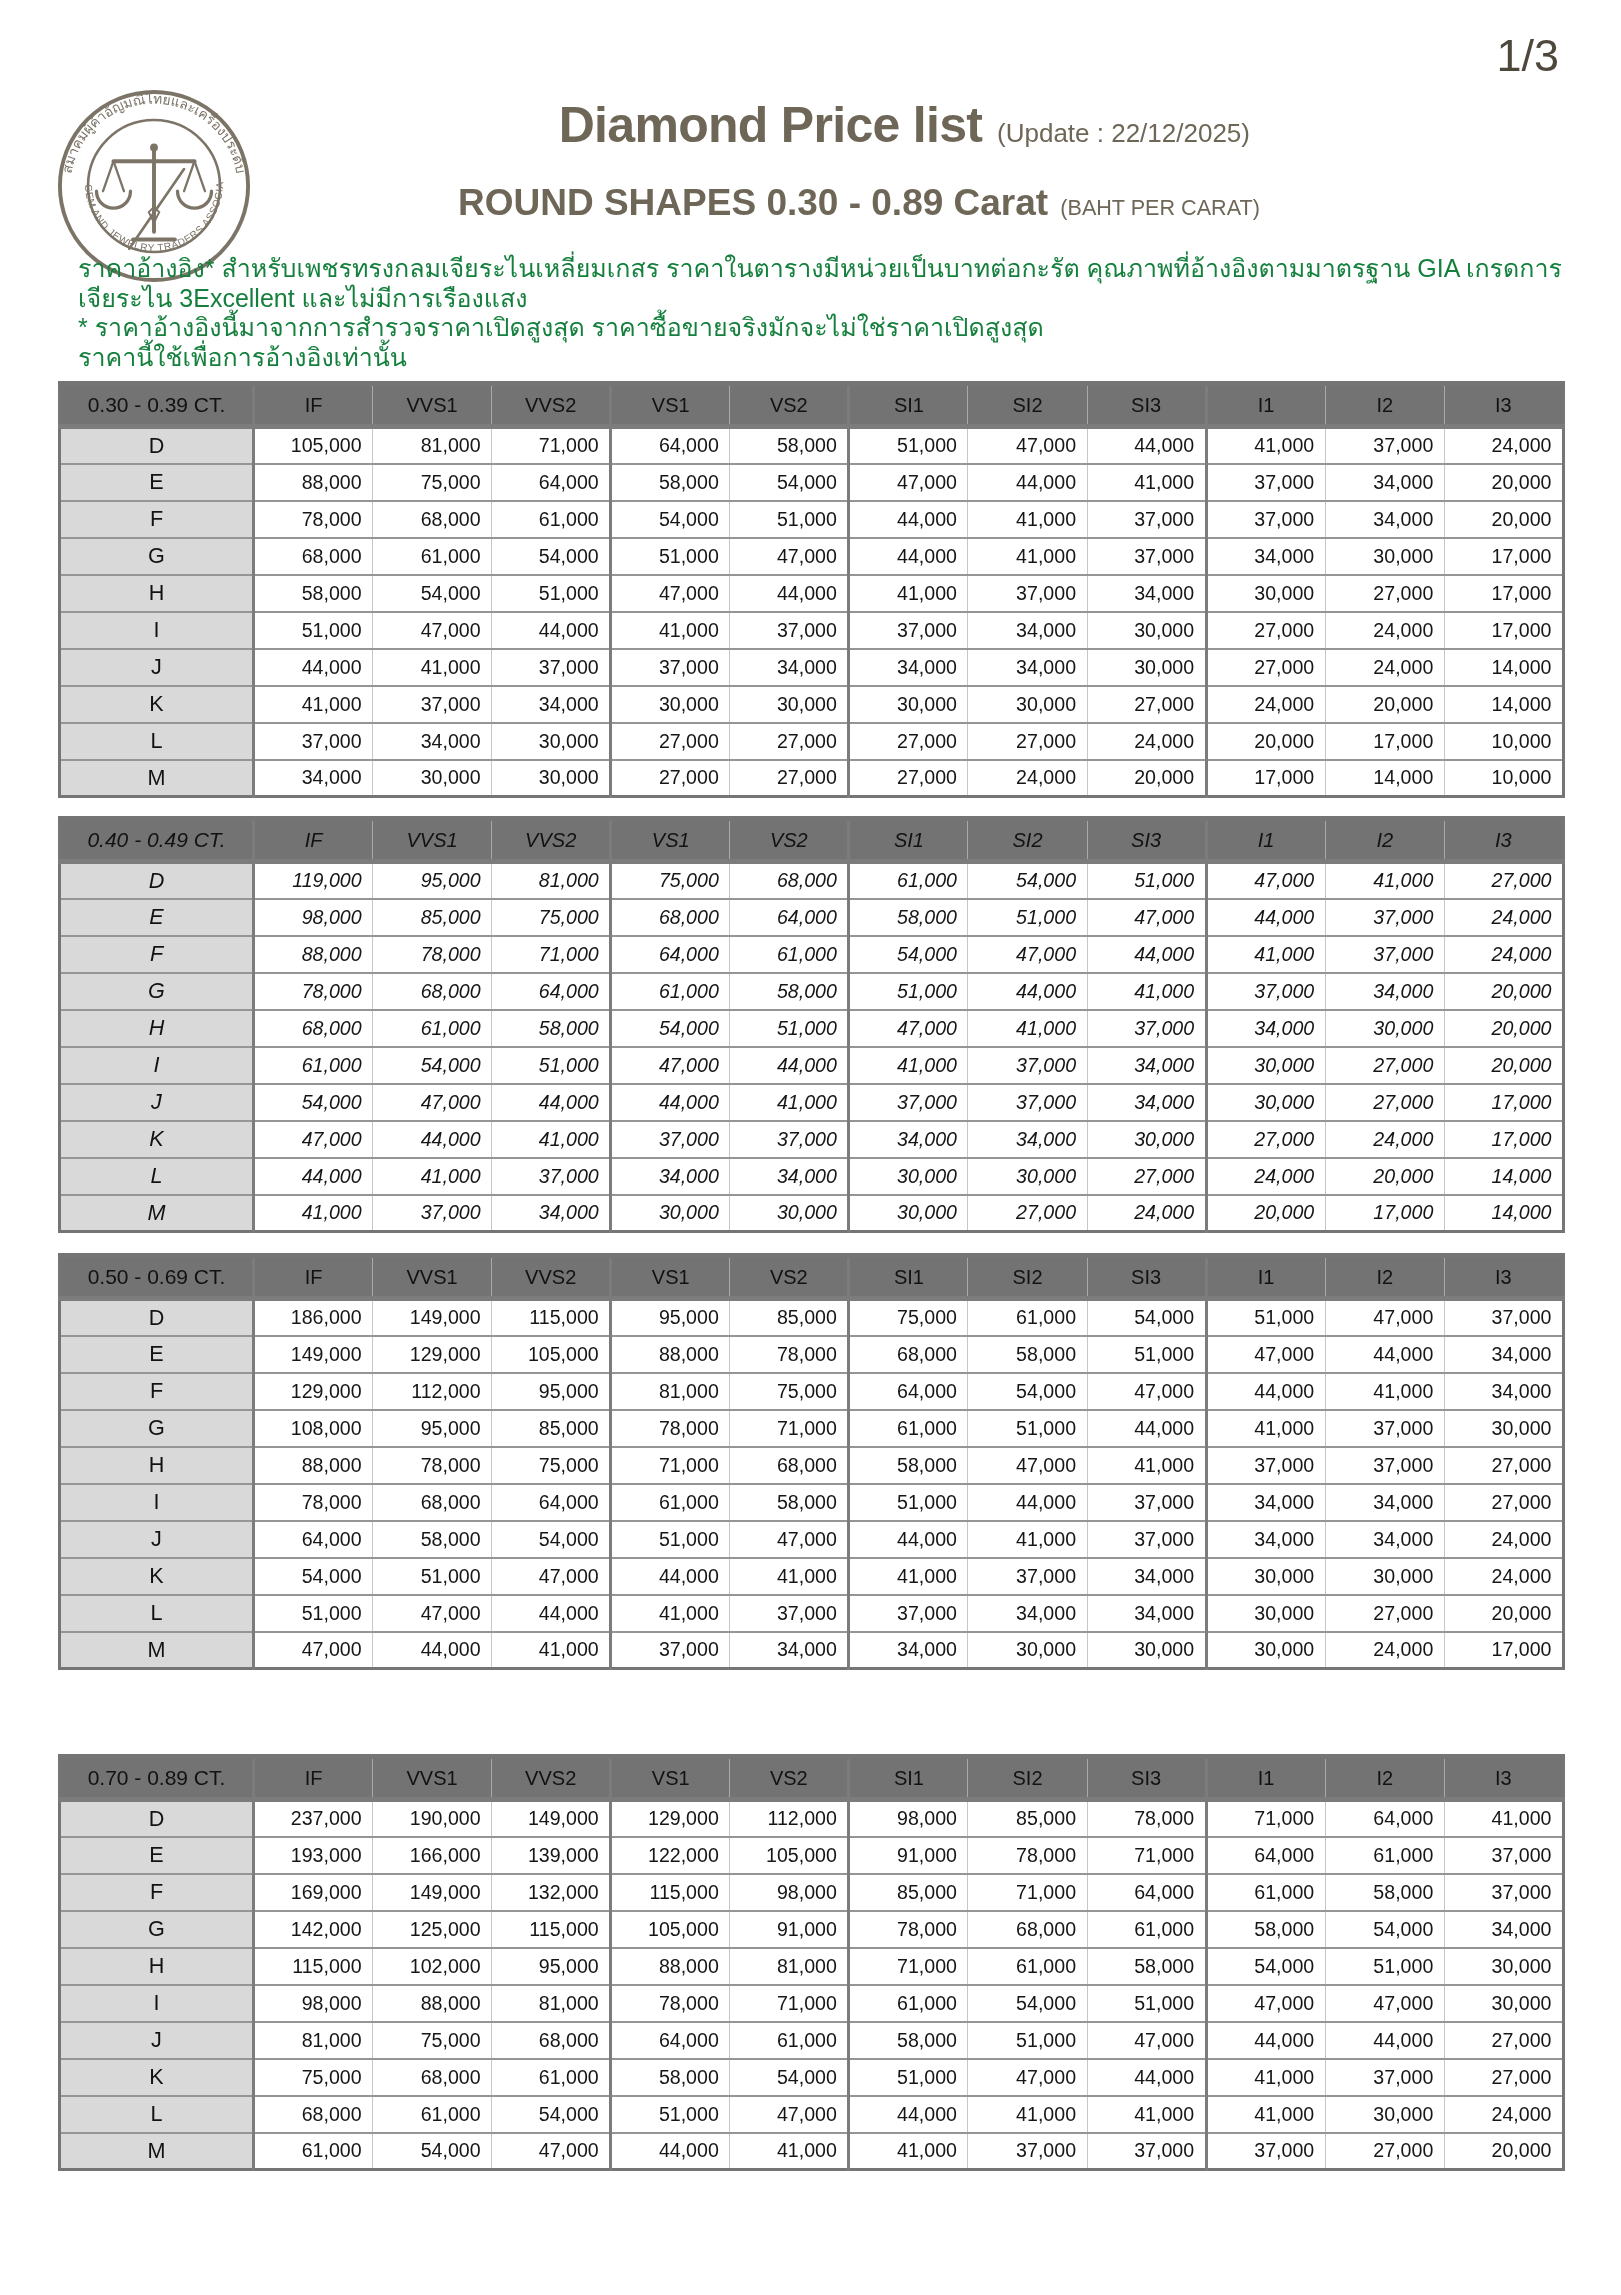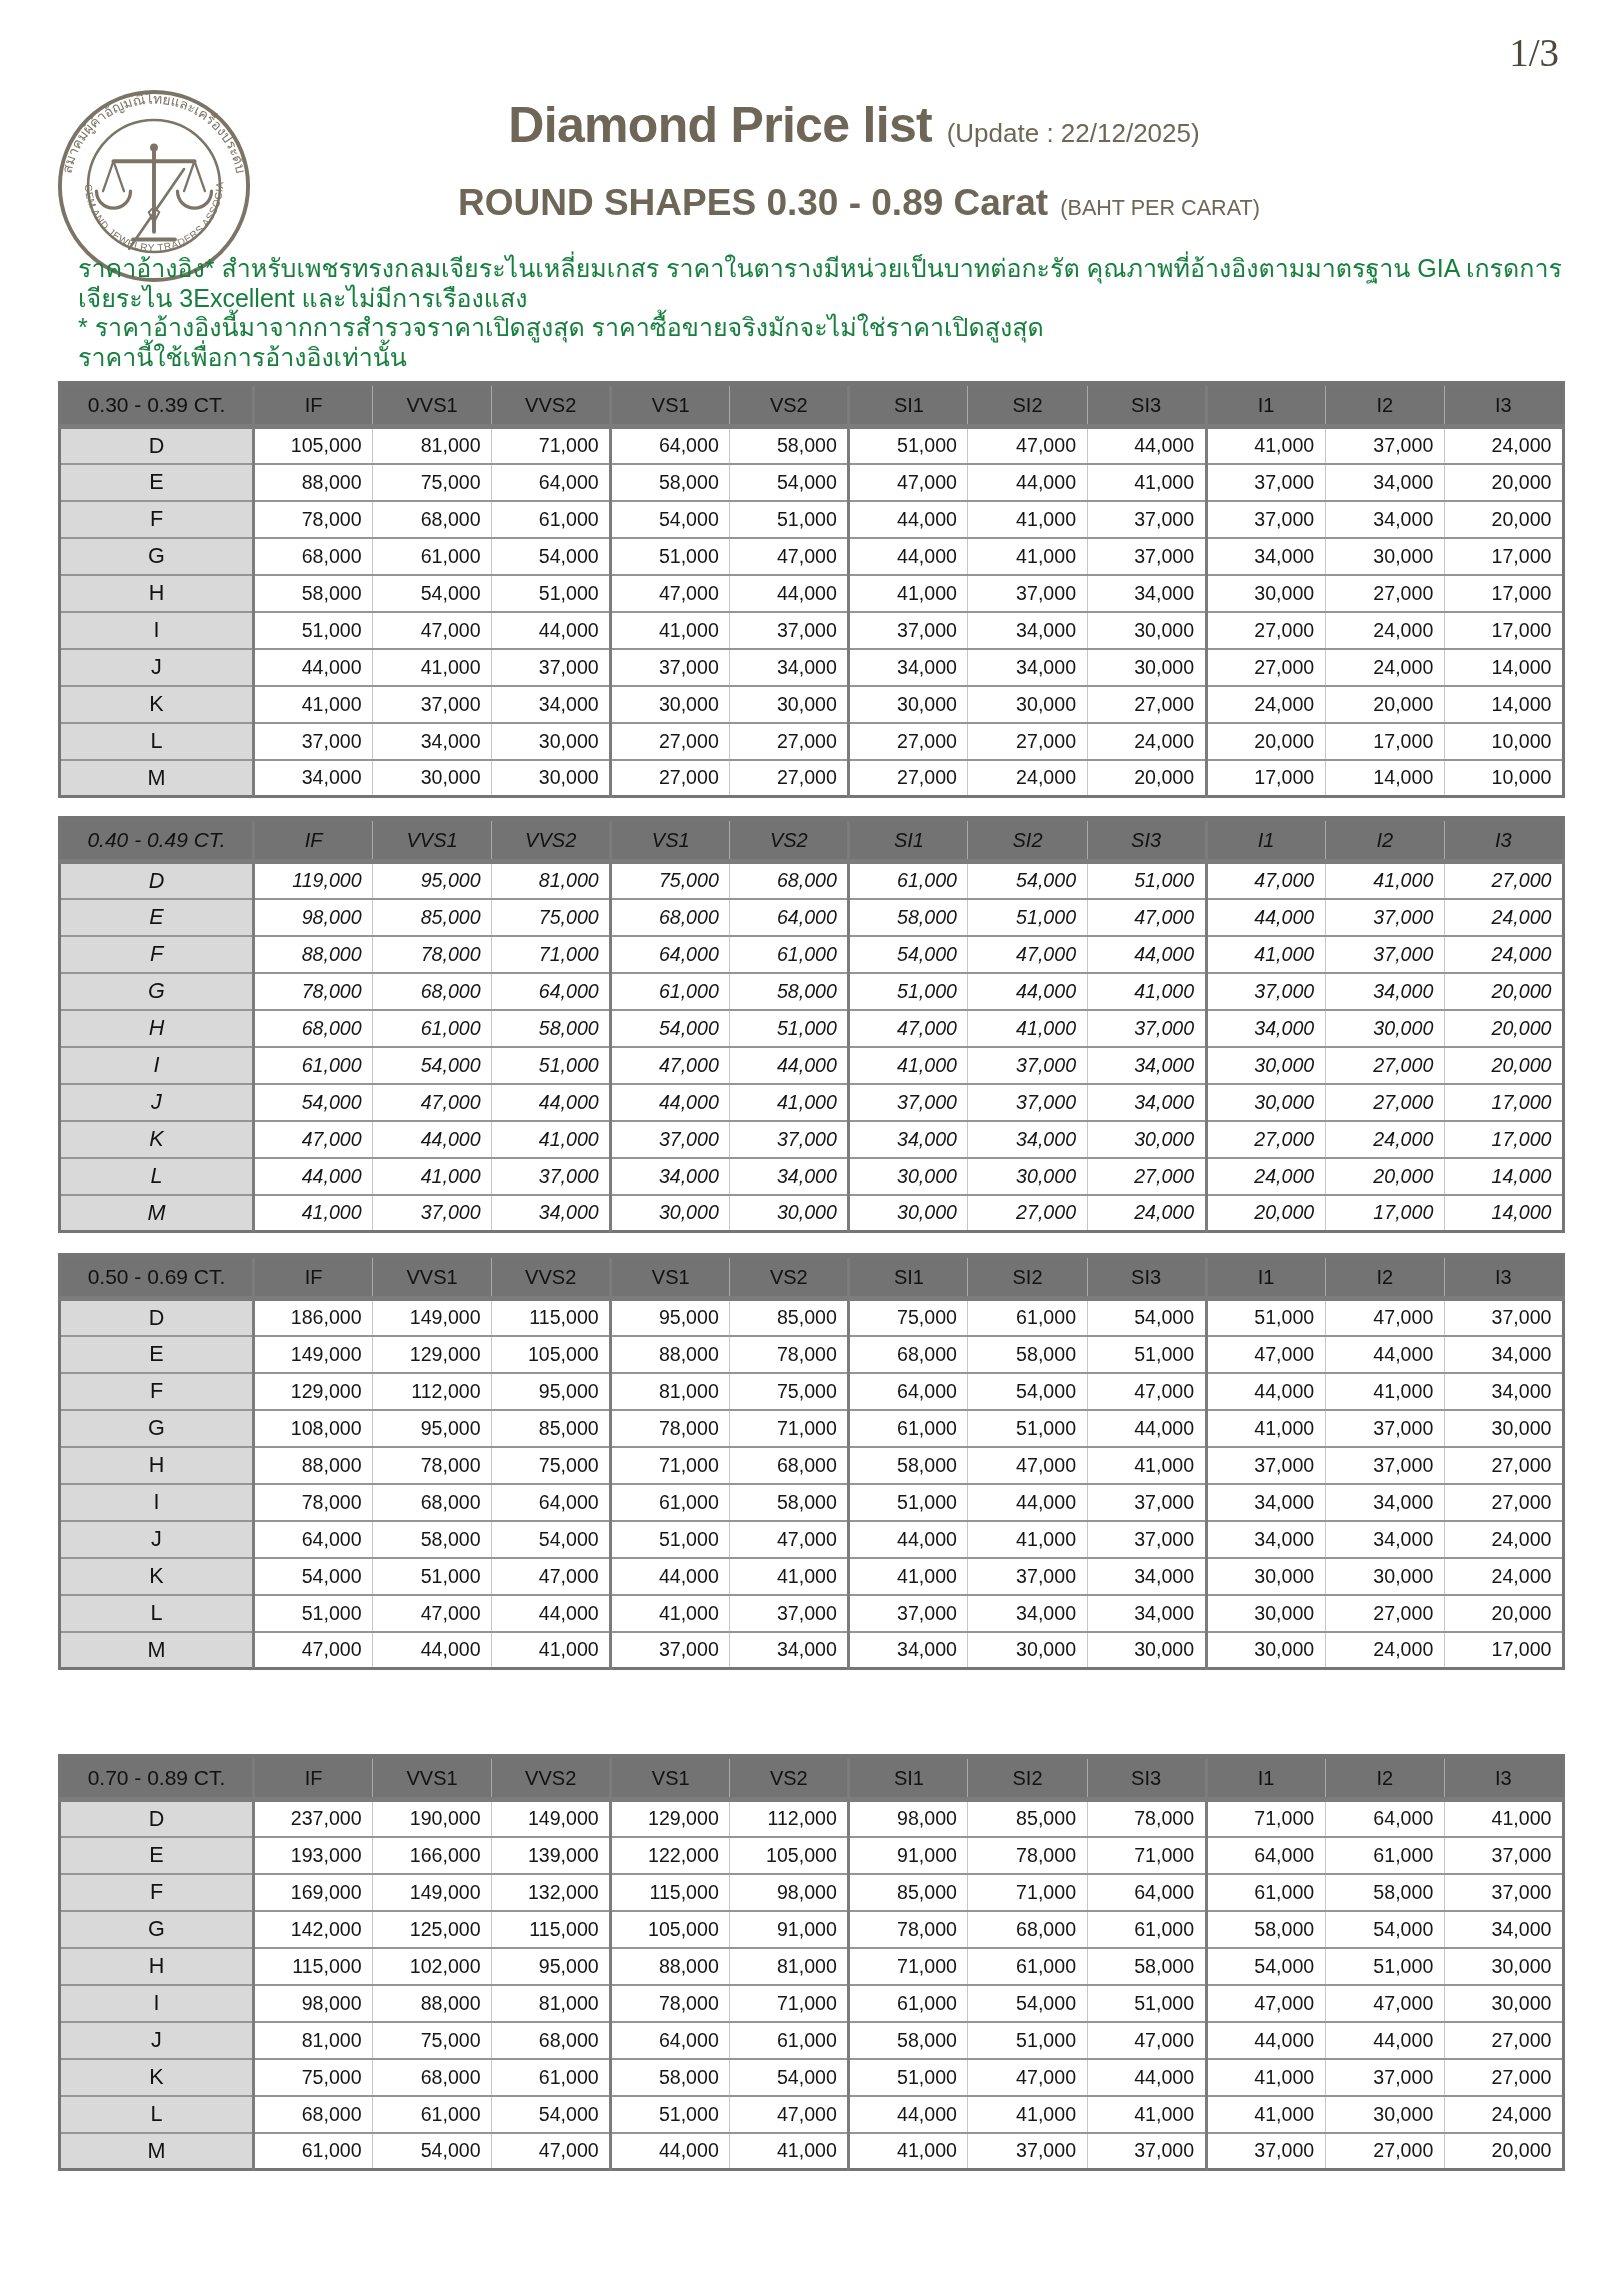--- a/index.html
+++ b/index.html
@@ -8,38 +8,38 @@
     width:1622px;
     height:2295px;
     background:#ffffff;
     font-family:"Liberation Sans",sans-serif;
     overflow:hidden;
   }
   .page-number{
     position:absolute;
     top:30px;
     right:63px;
-    font-size:39px;
+    font-size:45px;
     color:#4d473c;
-    font-family:Liberation Serif, serif;
+    font-family:Liberation Sans, sans-serif;
   }
   .logo{
     position:absolute;
     left:56px;
     top:84px;
   }
   .title-block{
     position:absolute;
     left:458px;
     top:96px;
     width:792px;
     text-align:center;
     color:#6e6757;
   }
-  .title-line{white-space:nowrap;}
+  .title-line{white-space:nowrap;text-align:right;}
   .title-main{
     font-size:50px;
     font-weight:bold;
     letter-spacing:-0.7px;
   }
   .title-update{
     font-size:26px;
     margin-left:11.8px;
   }
   .subtitle-line{

